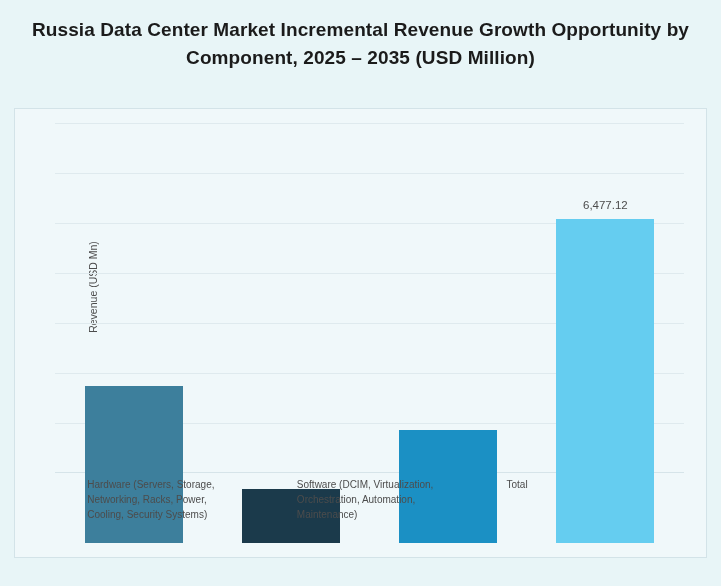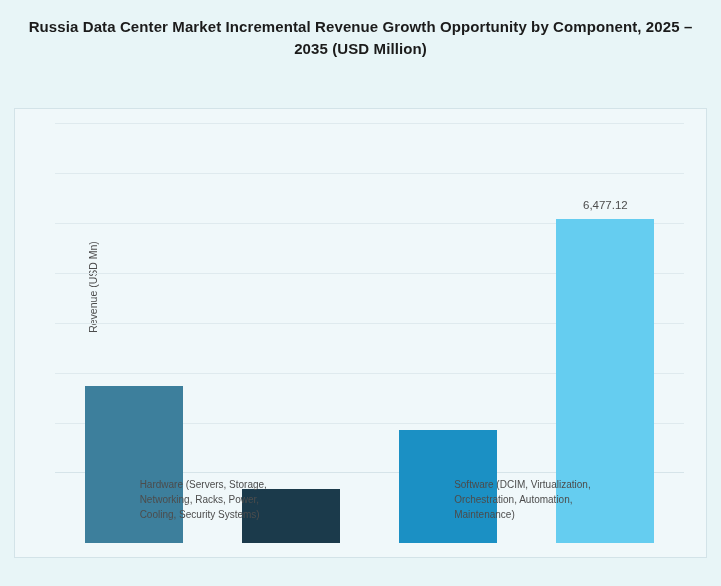--- a/index.html
+++ b/index.html
@@ -18,21 +18,21 @@
     width: 721px;
     height: 586px;
     box-sizing: border-box;
   }
   .chart-title {
     position: absolute;
     left: 18px;
     top: 16px;
     width: 685px;
     text-align: center;
-    font-size: 15px;
+    font-size: 19px;
     font-weight: bold;
     color: #1b1b1b;
     line-height: 1.45;
     letter-spacing: 0.1px;
   }
   .plot-card {
     position: absolute;
     left: 14px;
     top: 108px;
     width: 693px;
@@ -165,16 +165,17 @@
       <div class="bar-slot">
         <div class="bar" style="height:324px;background:#65cdf0;">
           <span class="bar-value">6,477.12</span>
         </div>
       </div>
     </div>
 
     <div class="labels">
       <div class="label-slot">Hardware (Servers, Storage, Networking, Racks, Power, Cooling, Security Systems)</div>
       <div class="label-slot">Software (DCIM, Virtualization, Orchestration, Automation, Maintenance)</div>
+      <div class="label-slot">Total</div>
     </div>
 
   </div>
 </div>
 
 </body></html>

